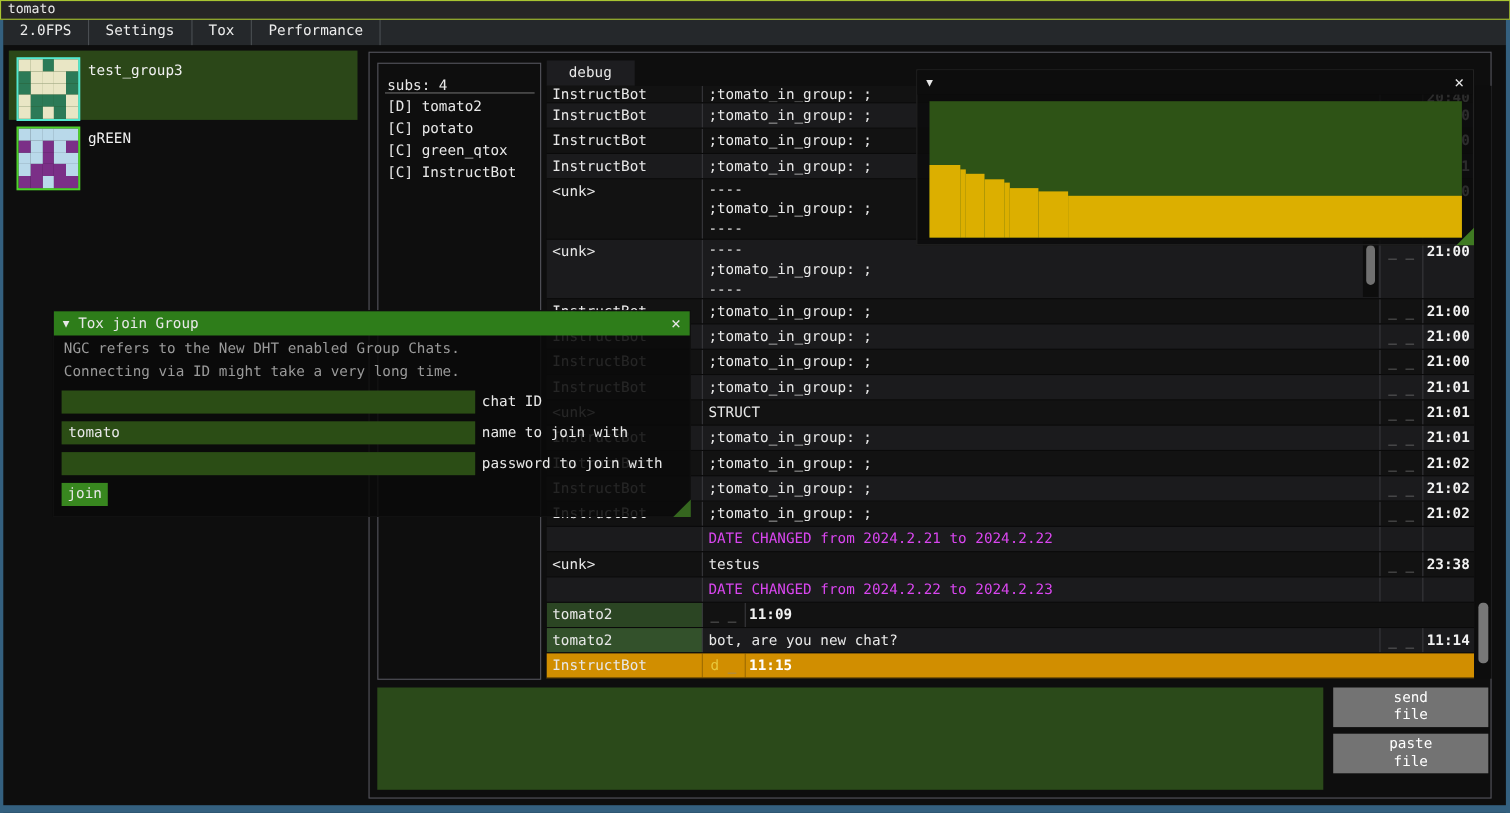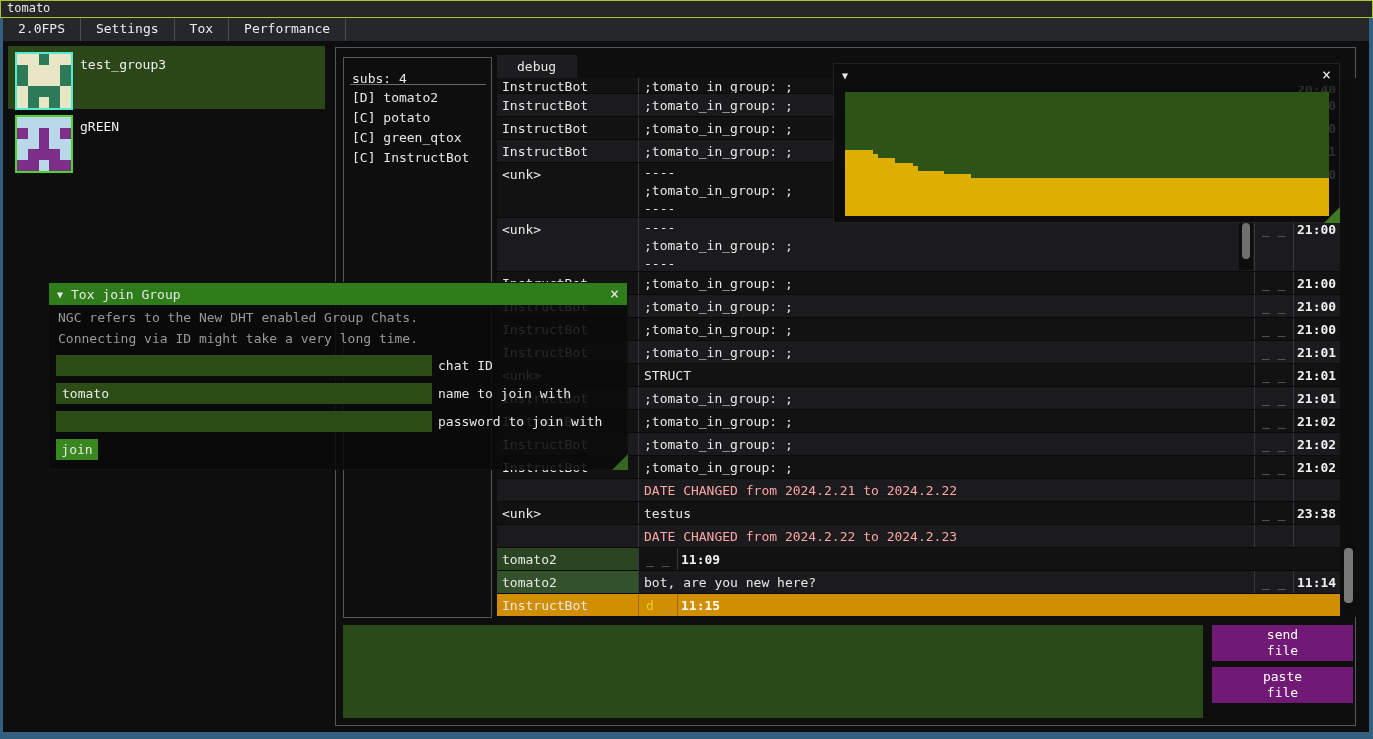--- a/index.html
+++ b/index.html
@@ -53,32 +53,32 @@
   .trow { display:flex; width:843px; border-bottom:1px solid #0a0a0a; overflow:hidden; }
   .trow.odd  { background:#121212; }
   .trow.even { background:#1b1b1d; }
   .trow.orange { background:#d18e00; }
   .cell { border-right:1px solid #38383c; padding:1px 0 0 5px; line-height:21px; overflow:hidden; }
   .trow.orange .cell { border-right-color:rgba(0,0,0,0.25); }
   .c-name { width:142px; flex:none; white-space:nowrap; }
   .c-msg  { width:616px; flex:none; white-space:pre-line; }
   .c-flags{ width:39px;  flex:none; color:#8a8a8a; padding-left:7px; white-space:pre; }
   .c-time { width:46px;  flex:none; border-right:none; font-weight:bold; color:#f2f2f2; padding-left:3px; }
-  .trow .c-msg.date-text { color:#fca5a5; }
+  .trow .c-msg.date-text { color:#d946ef; }
   .trow.tall .c-msg { line-height:18px; padding-top:1px; }
   .flag-accent { color:#e8c83c; }
   .trow.orange .c-time { color:#ffffff; }
 
   
   .sb-track { background:#0d0d0d; z-index:2; }
   .sb-thumb { background:#787878; border-radius:4px; z-index:3; }
 
   
   .composer-input { left:343px; top:625px; width:860px; height:93px; background:#2b4a1a; }
-  .file-btn { left:1212px; width:141px; height:36px; background:#701a75;
+  .file-btn { left:1212px; width:141px; height:36px; background:#737373;
     color:#fff; text-align:center; white-space:pre-line; line-height:16px; padding-top:2px; }
 
   
   .win-title { height:22px; display:flex; align-items:center; padding:0 8px; gap:8px; }
   .win-close { margin-left:auto; font-size:15px; color:#e8e8e8; line-height:22px; }
   .collapse-arrow { font-size:10px; color:#e8e8e8; }
   .grip { width:0; height:0; border-left:16px solid transparent; }
 
   .join-dialog { left:48px; top:282px; width:580px; height:188px;
     background:rgba(10,10,10,0.88); border:1px solid #111; z-index:10; }
@@ -306,21 +306,21 @@
       <div class="cell c-flags"></div>
       <div class="cell c-time"></div>
     </div>
     <div class="trow odd" style="height: 23px;">
       <div class="cell c-name" style="background: rgb(43, 69, 35);">tomato2</div>
       <div class="cell c-flags"><span>_</span><span> _</span></div>
       <div class="cell c-time">11:09</div>
     </div>
     <div class="trow even" style="height: 23px;">
       <div class="cell c-name" style="background: rgb(51, 81, 43);">tomato2</div>
-      <div class="cell c-msg">bot, are you new here?</div>
+      <div class="cell c-msg">bot, are you new chat?</div>
       <div class="cell c-flags"><span>_</span><span> _</span></div>
       <div class="cell c-time">11:14</div>
     </div>
     <div class="trow orange" style="height: 23px;">
       <div class="cell c-name">InstructBot</div>
       <div class="cell c-flags"><span class="flag-accent">d</span><span> _</span></div>
       <div class="cell c-time">11:15</div>
     </div>
   </div>
 

